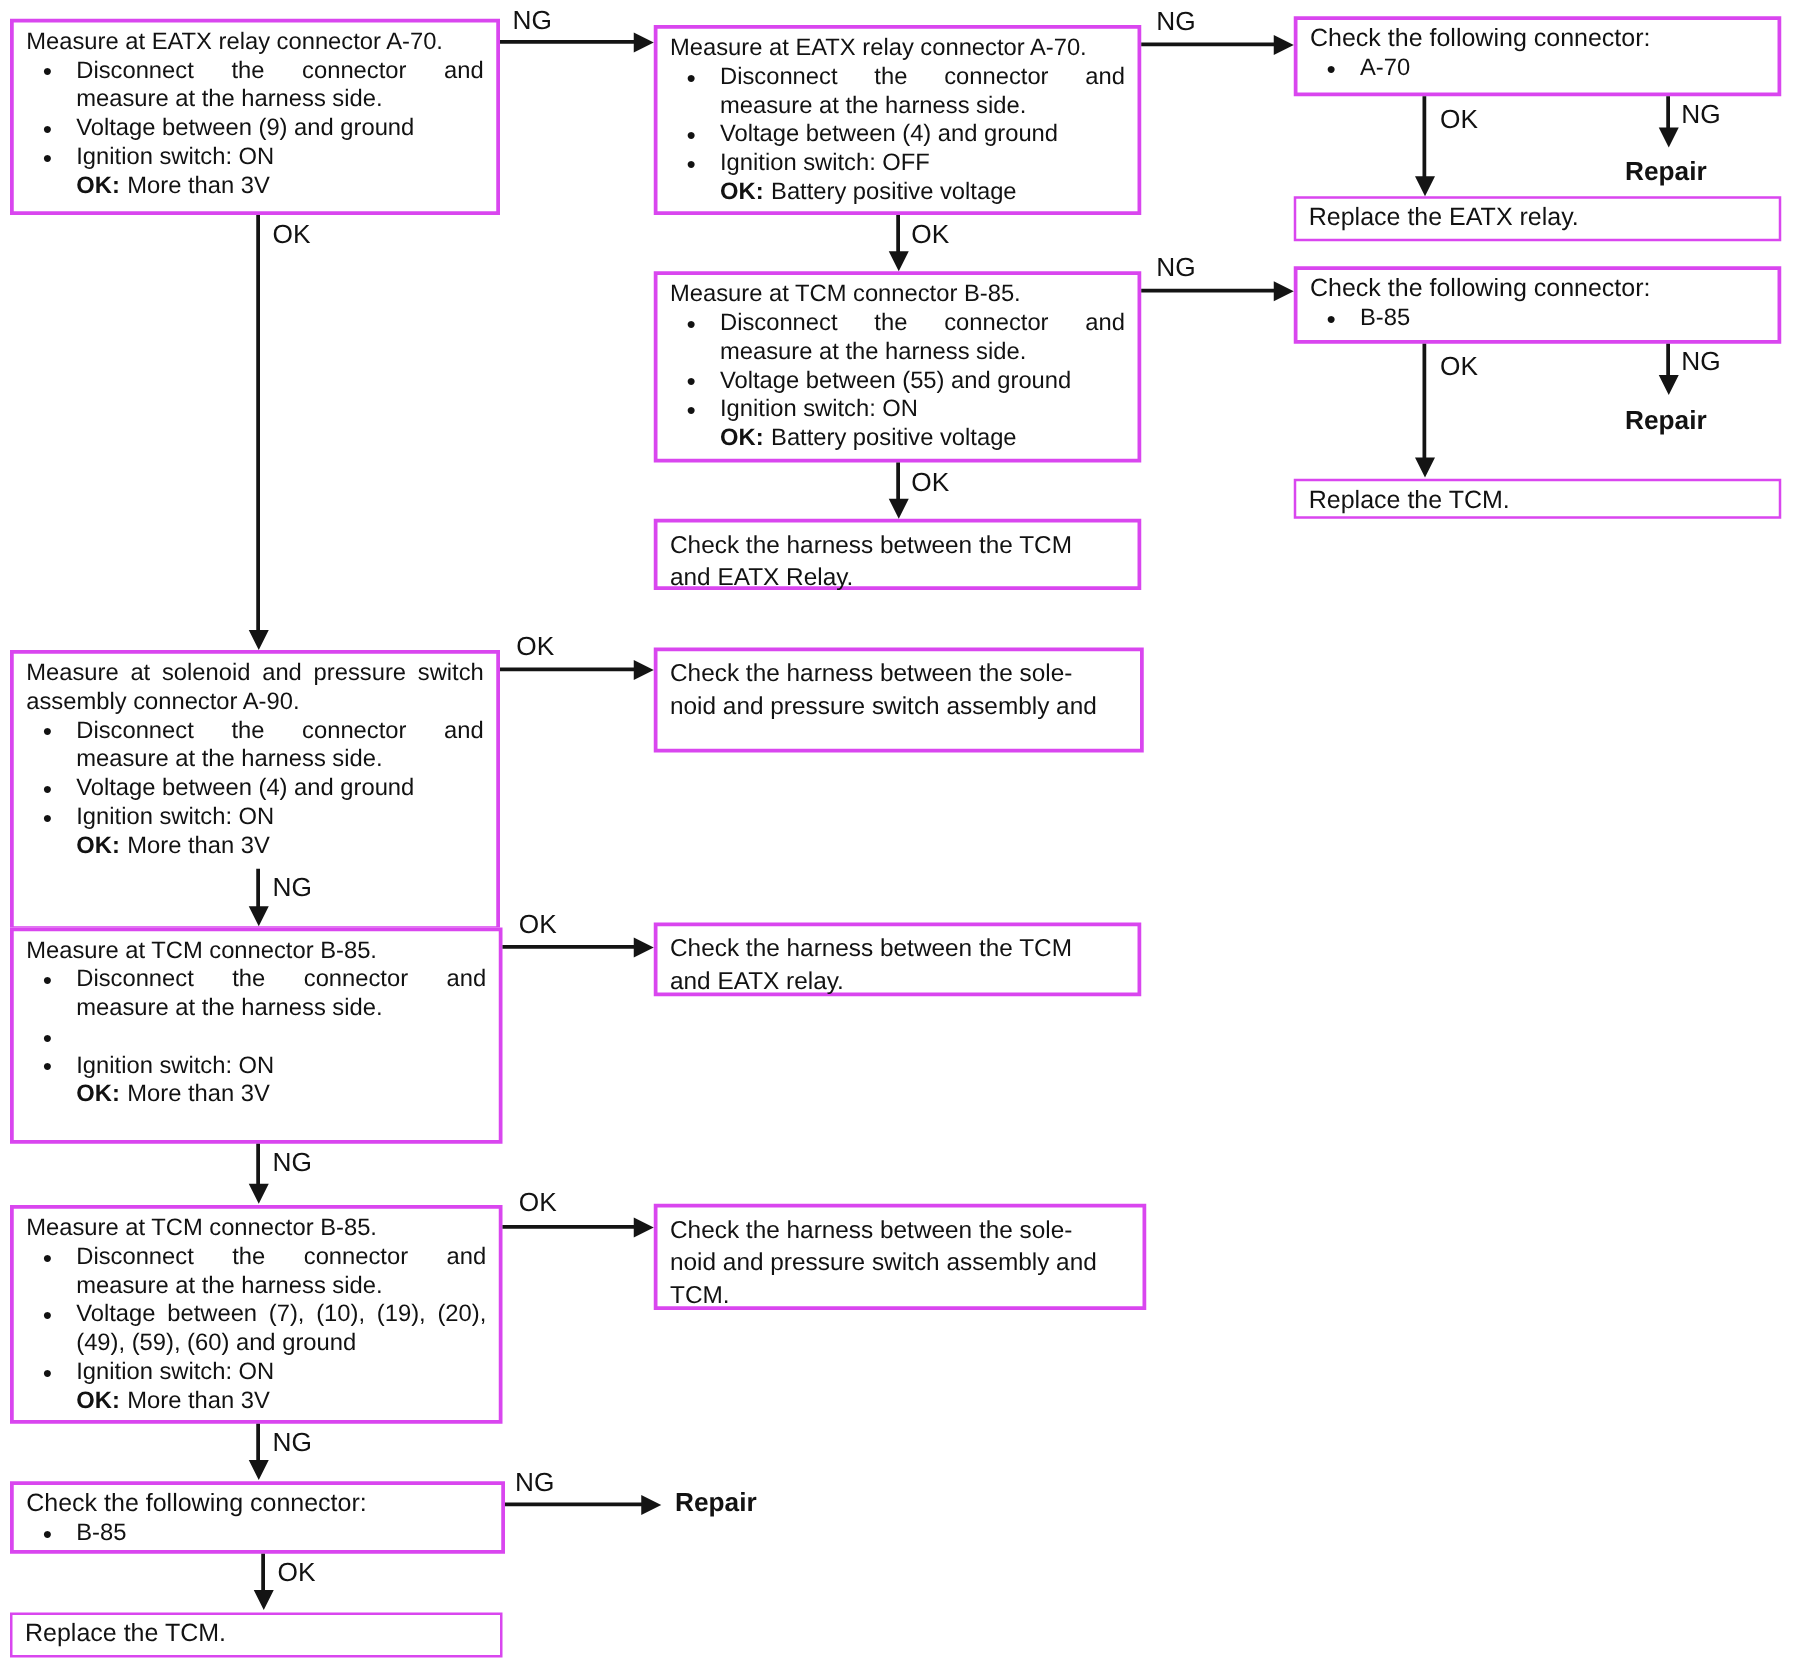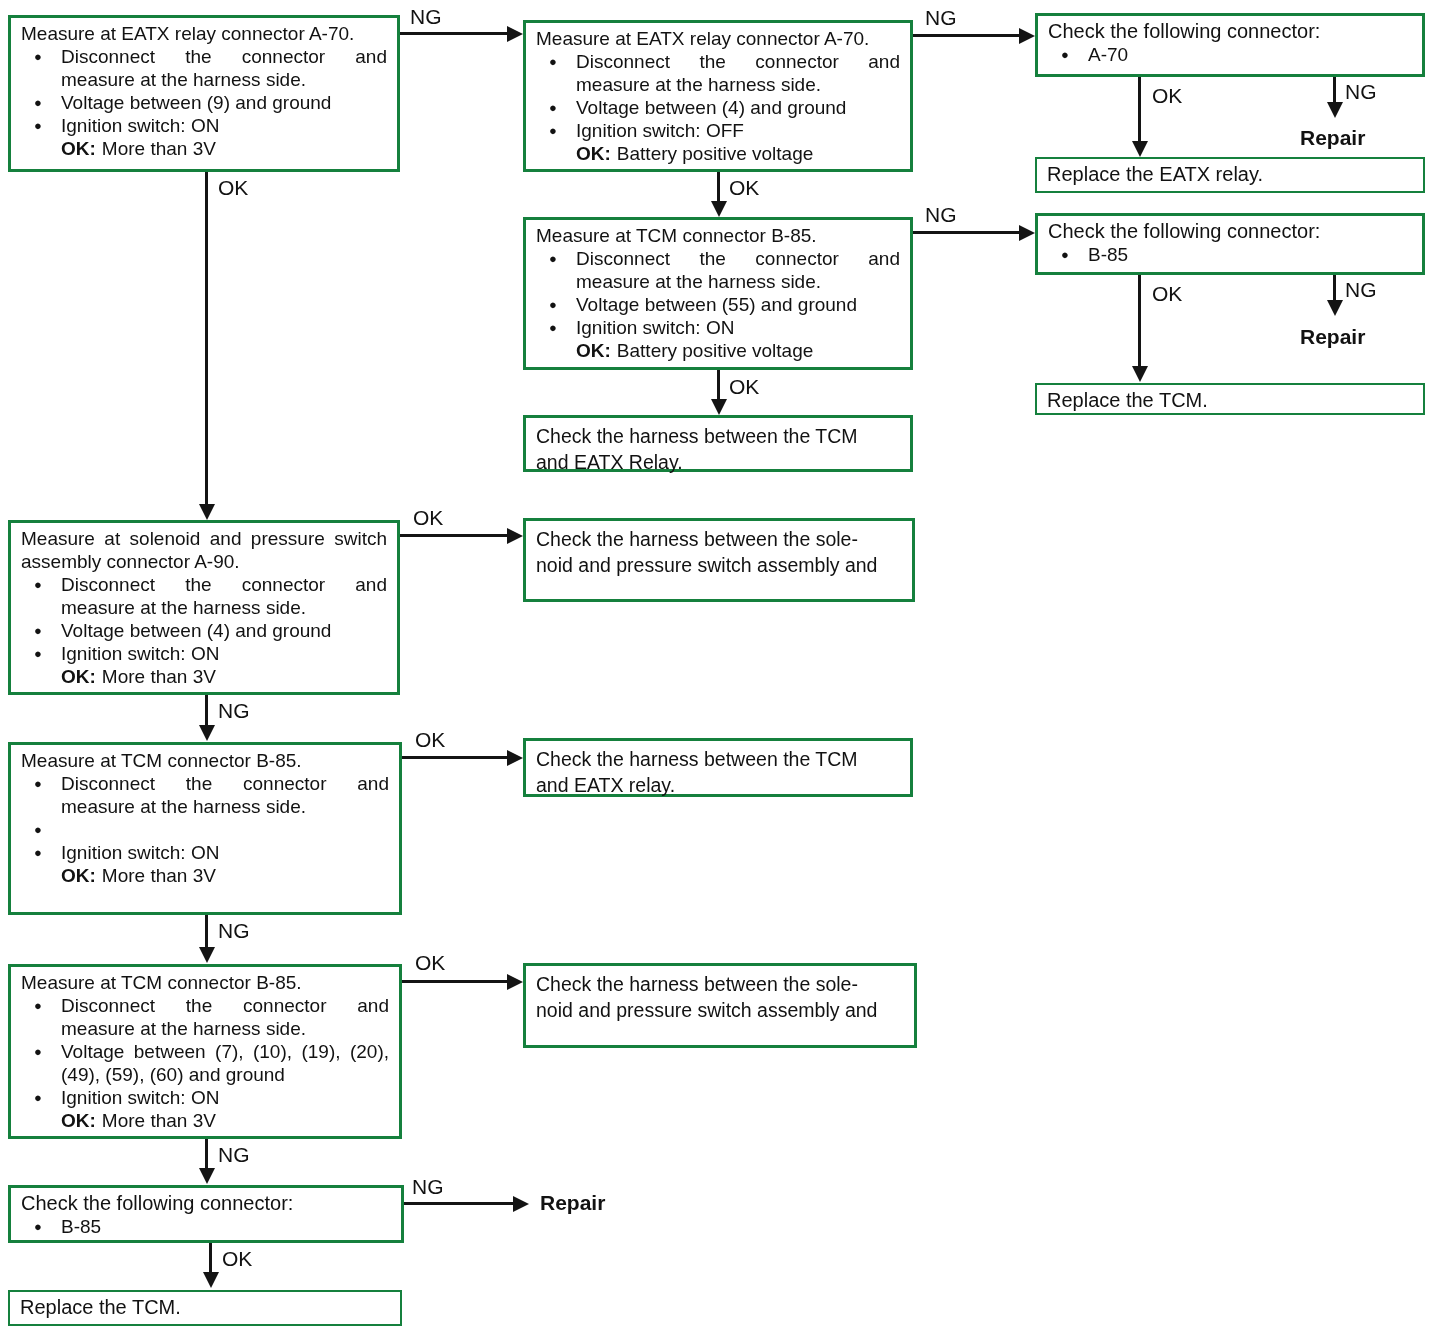--- a/index.html
+++ b/index.html
@@ -1,18 +1,18 @@
 <!DOCTYPE html>
 <html><head>
 <meta charset="utf-8">
 <style>
   html,body { margin:0; padding:0; background:#ffffff; }
   #page { position:relative; width:1440px; height:1332px; background:#ffffff;
           font-family:"Liberation Sans", sans-serif; color:#121212; }
-  .box { position:absolute; box-sizing:border-box; border:3px solid #15803d;
+  .box { position:absolute; box-sizing:border-box; border:3px solid #d946ef;
          background:#ffffff; padding:4px 10px 6px 10px; font-size:19px; line-height:23px; }
   .box .title { white-space:normal; }
   .brow { display:flex; }
   .dot { flex:0 0 40px; box-sizing:border-box; padding-left:13px; font-size:13px; }
   .btext { flex:1; text-align:justify; }
   .okline { margin-left:40px; }
   .okline b { margin-right:6px; }
   .chk-title { font-weight:normal; font-size:20px; }
   .result { padding:3px 10px; font-size:20px; line-height:25px; border-width:2px; }
   .hbox { font-size:19.5px; line-height:26px; padding-top:5px; }
@@ -109,21 +109,21 @@
 
   <div class="box result" style="left:1035px;top:383px;width:390px;height:32px">
     <div>Replace the TCM.</div>
   </div>
 
   <div class="box hbox" style="left:523px;top:415px;width:390px;height:57px">
     <div>Check the harness between the TCM</div>
     <div>and EATX Relay.</div>
   </div>
 
-  <div class="box" style="left:8px;top:520px;width:392px;height:175px">
+  <div class="box" style="left:8px;top:520px;width:392px;height:224px">
     <div class="title btext" style="display:block">Measure at solenoid and pressure switch assembly connector A-90.</div>
     <div class="brow">
       <span class="dot">●</span>
       <span class="btext">Disconnect the connector and measure at the harness side.</span>
     </div>
     <div class="brow">
       <span class="dot">●</span>
       <span class="btext">Voltage between (4) and ground</span>
     </div>
     <div class="brow">
@@ -178,20 +178,21 @@
       <span class="btext">Ignition switch: ON</span>
     </div>
     <div class="okline">
       <b>OK:</b><span>More than 3V</span>
     </div>
   </div>
 
   <div class="box hbox" style="left:523px;top:963px;width:394px;height:85px">
     <div>Check the harness between the sole-</div>
     <div>noid and pressure switch assembly and</div>
+    <div>TCM.</div>
   </div>
 
   <div class="box" style="left:8px;top:1185px;width:396px;height:58px">
     <div class="chk-title">Check the following connector:</div>
     <div class="brow">
       <span class="dot">●</span>
       <span class="btext">B-85</span>
     </div>
   </div>
 

